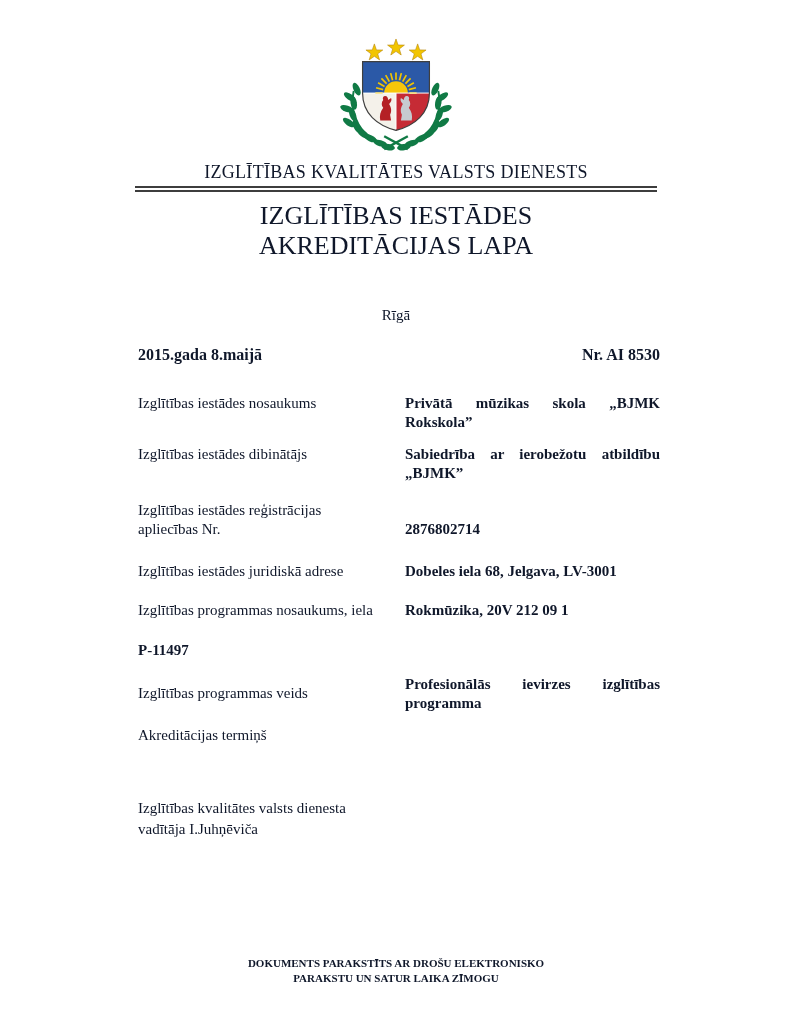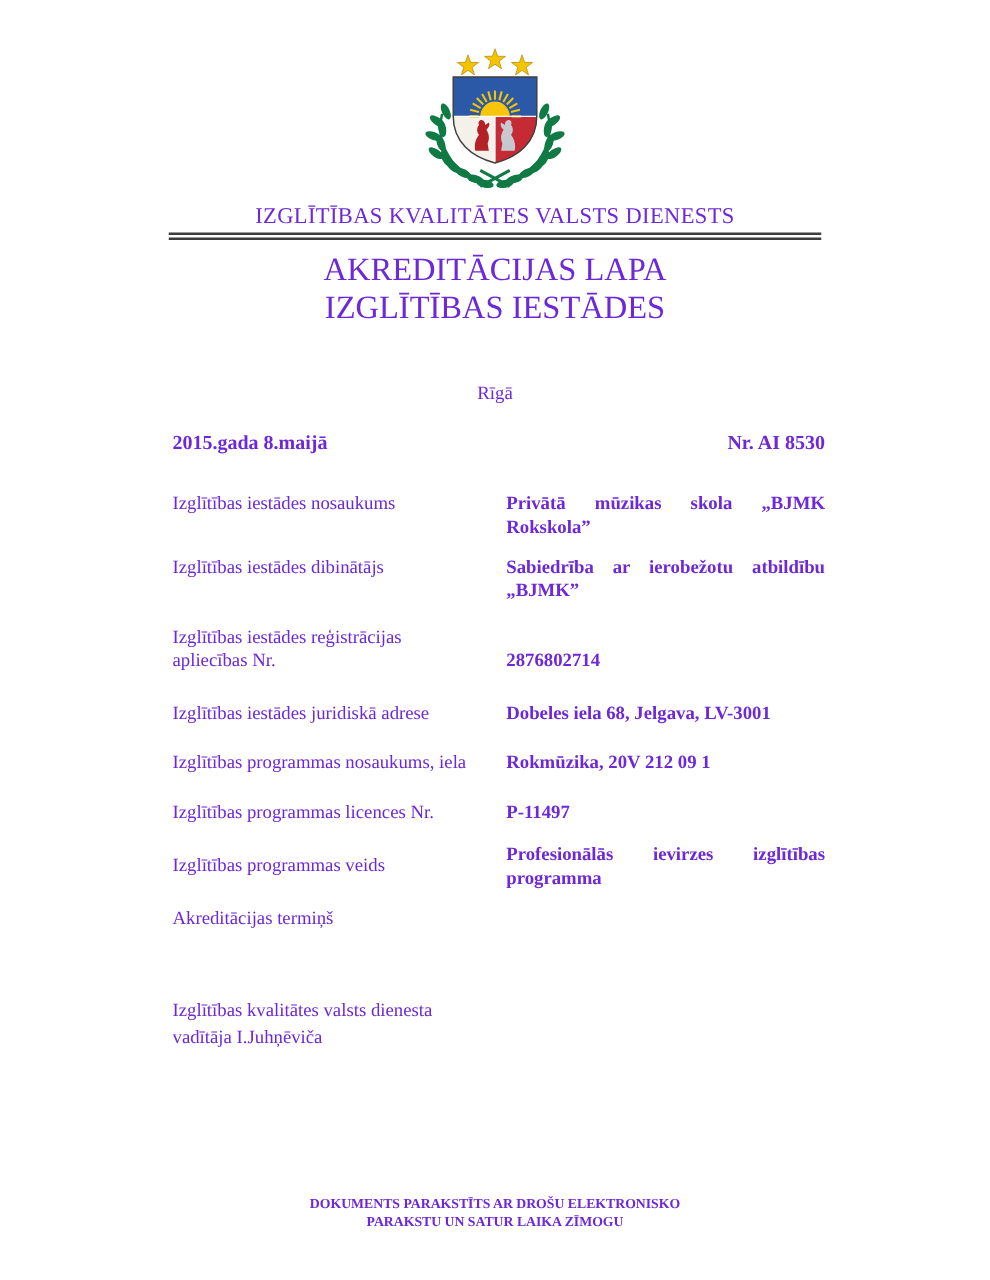--- a/index.html
+++ b/index.html
@@ -1,18 +1,18 @@
 <!DOCTYPE html>
 <html><head>
 <meta charset="utf-8">
 <style>
   html,body { margin:0; padding:0; background:#fff; }
   .page {
     width:792px; height:1024px; position:relative; overflow:hidden;
-    background:#fff; color:#6d28d9;
+    background:#fff; color:#0f172a;
     font-family:"Liberation Serif","DejaVu Serif",serif;
   }
   .emblem-wrap { padding-top:38px; display:flex; justify-content:center; }
   .emblem { width:120px; height:118px; display:block; }
 
   .org { text-align:center; font-size:18px; letter-spacing:0.3px; margin-top:6px; }
   .rule {
     width:522px; margin:3px auto 0; height:2px; box-sizing:content-box;
     border-top:2px solid #3d3d3d; border-bottom:2px solid #3d3d3d;
   }
@@ -120,22 +120,22 @@
         <line x1="60" y1="56" x2="60" y2="93" stroke="#ffffff" stroke-width="1"></line>
         <path d="M26,24 L94,24 L94,56 C94,77 79,89 60,94 C41,89 26,77 26,56 Z" fill="none" stroke="#3f3f3f" stroke-width="1.2"></path>
       </g>
     </svg>
   </div>
 
   <div class="org">IZGLĪTĪBAS KVALITĀTES VALSTS DIENESTS</div>
   <div class="rule"></div>
 
   <div class="title">
+    <div>IZGLĪTĪBAS IESTĀDES</div>
     <div>AKREDITĀCIJAS LAPA</div>
-    <div>IZGLĪTĪBAS IESTĀDES</div>
   </div>
 
   <div class="place">Rīgā</div>
 
   <div class="daterow">
     <span>2015.gada 8.maijā</span>
     <span>Nr. AI 8530</span>
   </div>
 
   <div class="fields">
@@ -153,21 +153,20 @@
     </div>
     <div class="frow mb20">
       <div class="label">Izglītības iestādes juridiskā adrese</div>
       <div class="value">Dobeles iela 68, Jelgava, LV-3001</div>
     </div>
     <div class="frow mb20">
       <div class="label">Izglītības programmas nosaukums, iela</div>
       <div class="value">Rokmūzika, 20V 212 09 1</div>
     </div>
     <div class="frow mb15">
-      <div class="label">Izglītības programmas licences Nr.</div>
       <div class="value">P-11497</div>
     </div>
     <div class="frow mb13 row-veids">
       <div class="label">Izglītības programmas veids</div>
       <div class="value">Profesionālās ievirzes izglītības programma</div>
     </div>
     <div class="frow mb0">
       <div class="label">Akreditācijas termiņš</div>
     </div>
   </div>

